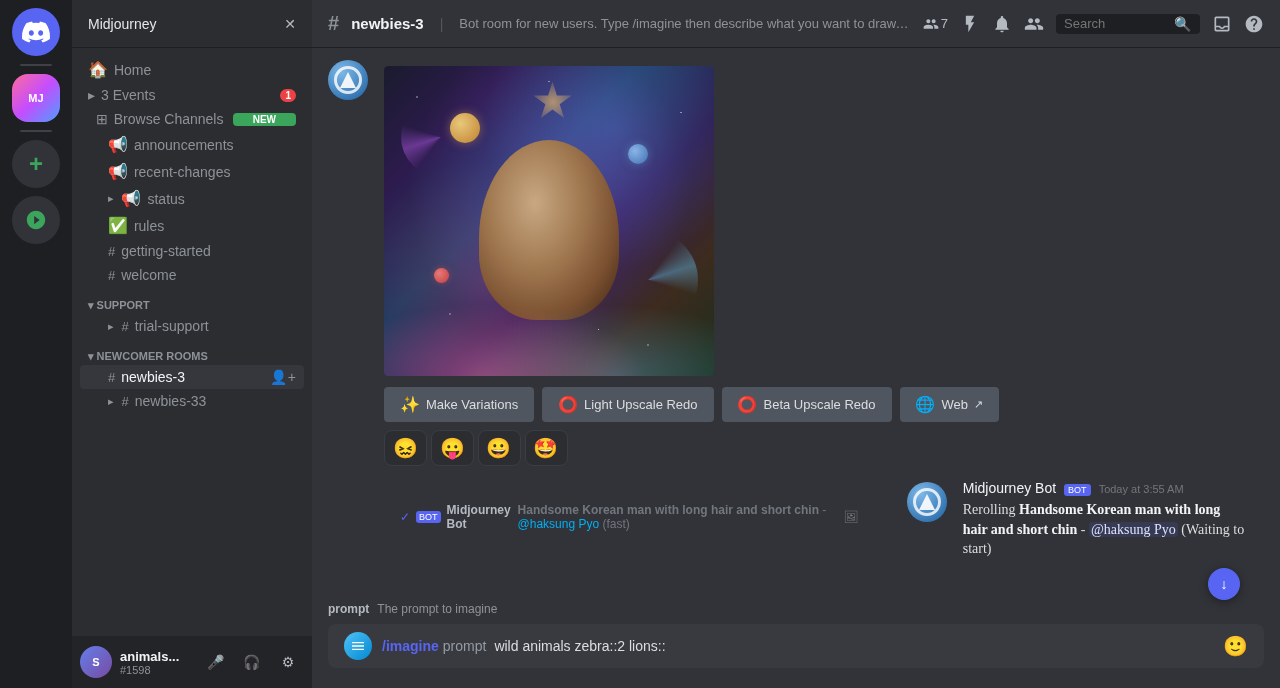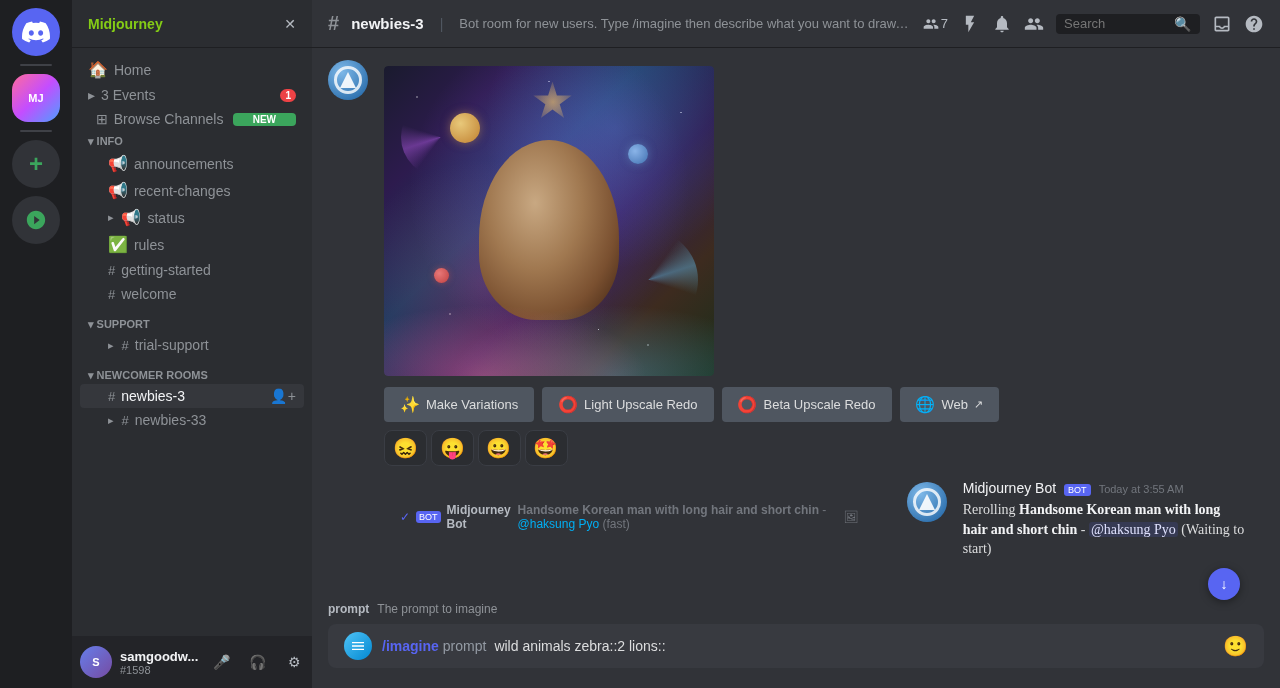--- a/index.html
+++ b/index.html
@@ -40,21 +40,21 @@
       flex-shrink: 0;
     }
     .server-header {
       height: 48px;
       display: flex; align-items: center; justify-content: space-between;
       padding: 0 16px;
       border-bottom: 1px solid #1e1f22;
       cursor: pointer;
       flex-shrink: 0;
     }
-    .server-header-name { font-weight: 700; color: #84cc16; }
+    .server-header-name { font-weight: 400; color: #e5e5e5; }
     .server-header-chevron { color: #b5bac1; }
     .server-status {
       display: flex; align-items: center; gap: 4px;
       padding: 4px 16px 8px;
       font-size: 12px; color: #b5bac1;
     }
     .status-dot { width: 8px; height: 8px; background: #3ba55c; border-radius: 50%; }
 
     .channel-list { flex: 1; overflow-y: auto; padding: 8px 0; }
     .channel-list::-webkit-scrollbar { width: 4px; }
@@ -351,23 +351,20 @@
       <span class="channel-badge">1</span>
     </div>
 
     <div class="channel-item" style="padding-left:16px;">
       <span class="channel-icon" style="font-size:14px;">⊞</span>
       <span class="channel-name">Browse Channels</span>
       <span class="new-badge">NEW</span>
     </div>
 
     <div class="channel-section">
-      <div class="channel-section-header">
-        <span>▾ <span>INFO</span></span>
-      </div>
       <div class="channel-item sub">
         <span class="channel-icon">📢</span>
         <span class="channel-name">announcements</span>
       </div>
       <div class="channel-item sub">
         <span class="channel-icon">📢</span>
         <span class="channel-name">recent-changes</span>
       </div>
       <div class="channel-item sub">
         <span style="font-size:11px; color:#8e9297; margin-right:2px;">▸</span>
@@ -414,21 +411,21 @@
         <span class="channel-name">newbies-33</span>
       </div>
     </div>
   </div>
 
   <div class="user-panel">
     <div class="user-avatar" style="background: linear-gradient(135deg, #667eea, #764ba2);">
       <span style="font-size:11px; font-weight:bold;">S</span>
     </div>
     <div class="user-info">
-      <div class="user-name">samgoodw...</div>
+      <div class="user-name">animals...</div>
       <div class="user-tag">#1598</div>
     </div>
     <div class="user-controls">
       <div class="user-control-btn">🎤</div>
       <div class="user-control-btn">🎧</div>
       <div class="user-control-btn">⚙</div>
     </div>
   </div>
 </div>
 

